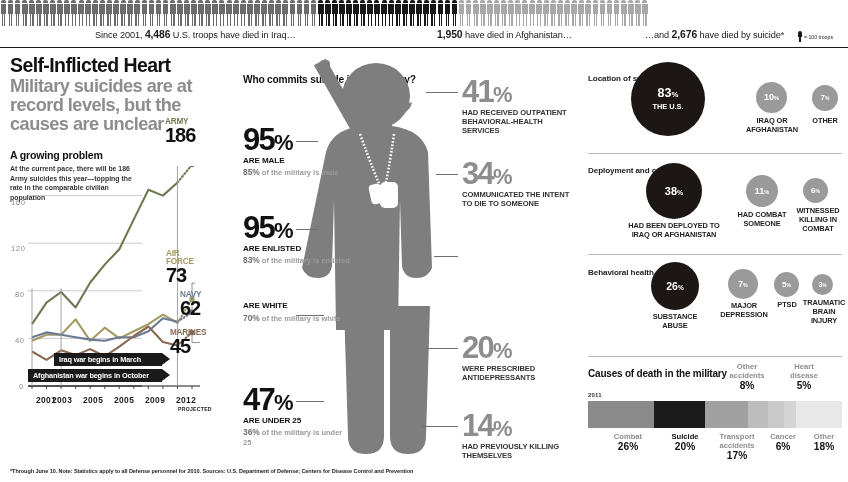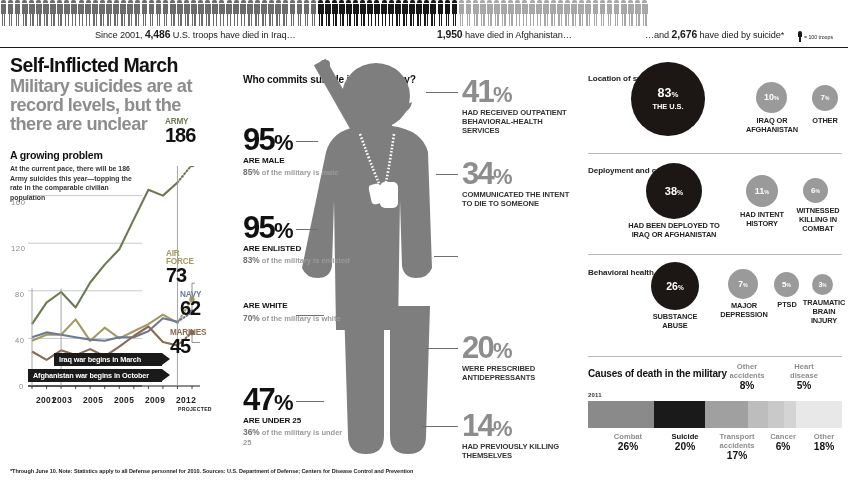--- a/index.html
+++ b/index.html
@@ -666,22 +666,22 @@
         <i class="h"></i>
         <i class="b"></i>
         <i class="l"></i>
       </span>
     <span>= 100 troops</span>
   </div>
   <div id="header-rule"></div>
 </div>
 
 <div id="left-panel">
-  <div id="title-main">Self-Inflicted March</div>
-  <div id="title-sub">Military suicides are at record levels, but the there are unclear</div>
+  <div id="title-main">Self-Inflicted Heart</div>
+  <div id="title-sub">Military suicides are at record levels, but the causes are unclear</div>
   <div id="growing-head">A growing problem</div>
   <div id="growing-body">At the current pace, there will be 186 Army suicides this year—topping the rate in the comparable civilian population</div>
 
   <div id="chart-wrap">
     <svg id="chart-svg" width="212" height="300">
       <g id="chart-grid">
           <line x1="18" x2="132" y1="220" y2="220" stroke="#1a1a1a" stroke-width="1.2"></line>
           <line x1="18" x2="132" y1="172.4" y2="172.4" stroke="#b3b3b3" stroke-width="0.7"></line>
           <line x1="18" x2="132" y1="124.8" y2="124.8" stroke="#b3b3b3" stroke-width="0.7"></line>
           <line x1="18" x2="132" y1="77.20000000000002" y2="77.20000000000002" stroke="#b3b3b3" stroke-width="0.7"></line>
@@ -861,21 +861,21 @@
   <div class="rp-group-label" style="left:0px; top:110px;">
     <span>Deployment and combat</span>
   </div>
   <div class="bubble" style="left:58px; top:107px; width:56px; height:56px; background:#1c1614;">
     <span class="bv" style="font-size:11px;"><span>38</span><span class="bp">%</span></span>
   </div>
   <div class="bub-cap" style="left:37px; top:166px; width:98px;">HAD BEEN DEPLOYED TO IRAQ OR AFGHANISTAN</div>
   <div class="bubble" style="left:158px; top:119px; width:32px; height:32px; background:#9a9a9a;">
     <span class="bv" style="font-size:9px;"><span>11</span><span class="bp">%</span></span>
   </div>
-  <div class="bub-cap" style="left:146px; top:155px; width:56px;">HAD INTENT HISTORY</div>
+  <div class="bub-cap" style="left:146px; top:155px; width:56px;">HAD COMBAT SOMEONE</div>
   <div class="bubble" style="left:215px; top:122px; width:25px; height:25px; background:#9a9a9a;">
     <span class="bv" style="font-size:8px;"><span>6</span><span class="bp">%</span></span>
   </div>
   <div class="bub-cap" style="left:205px; top:151px; width:50px;">WITNESSED KILLING IN COMBAT</div>
 
   <div class="rp-rule" style="top:198px;"></div>
 
   <div class="rp-group-label" style="left:0px; top:212px;">
     <span>Behavioral health</span>
   </div>

